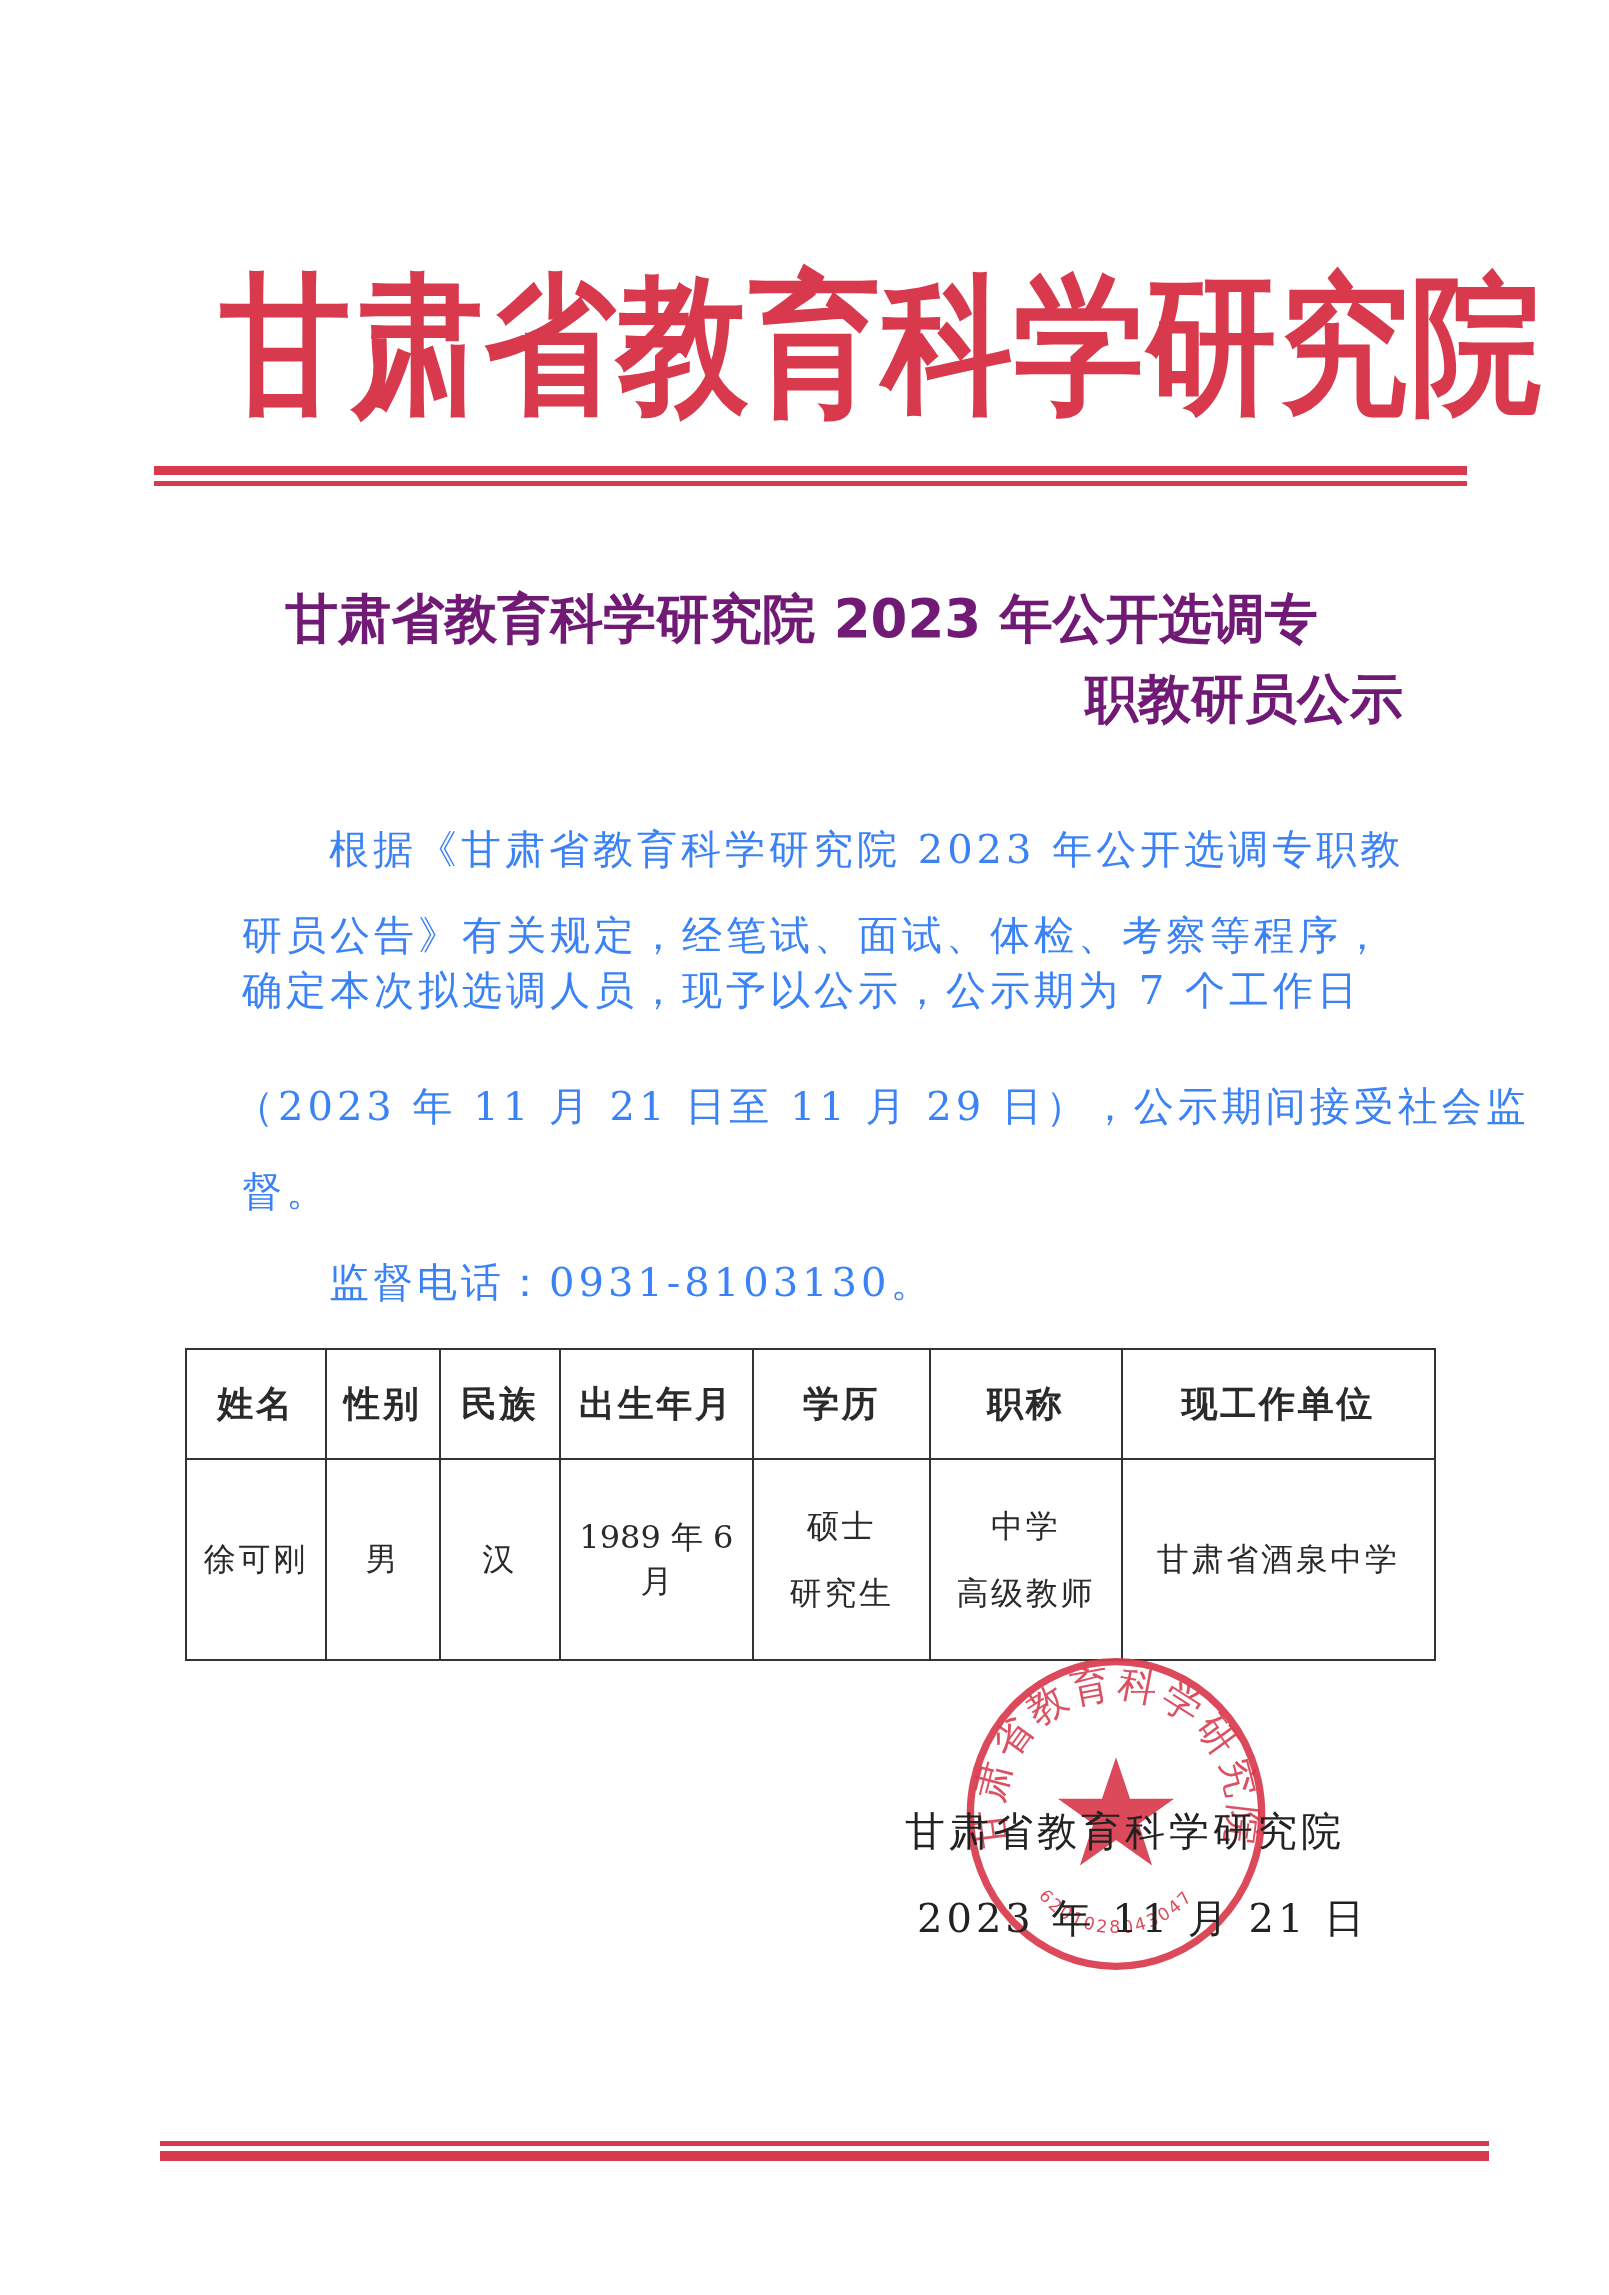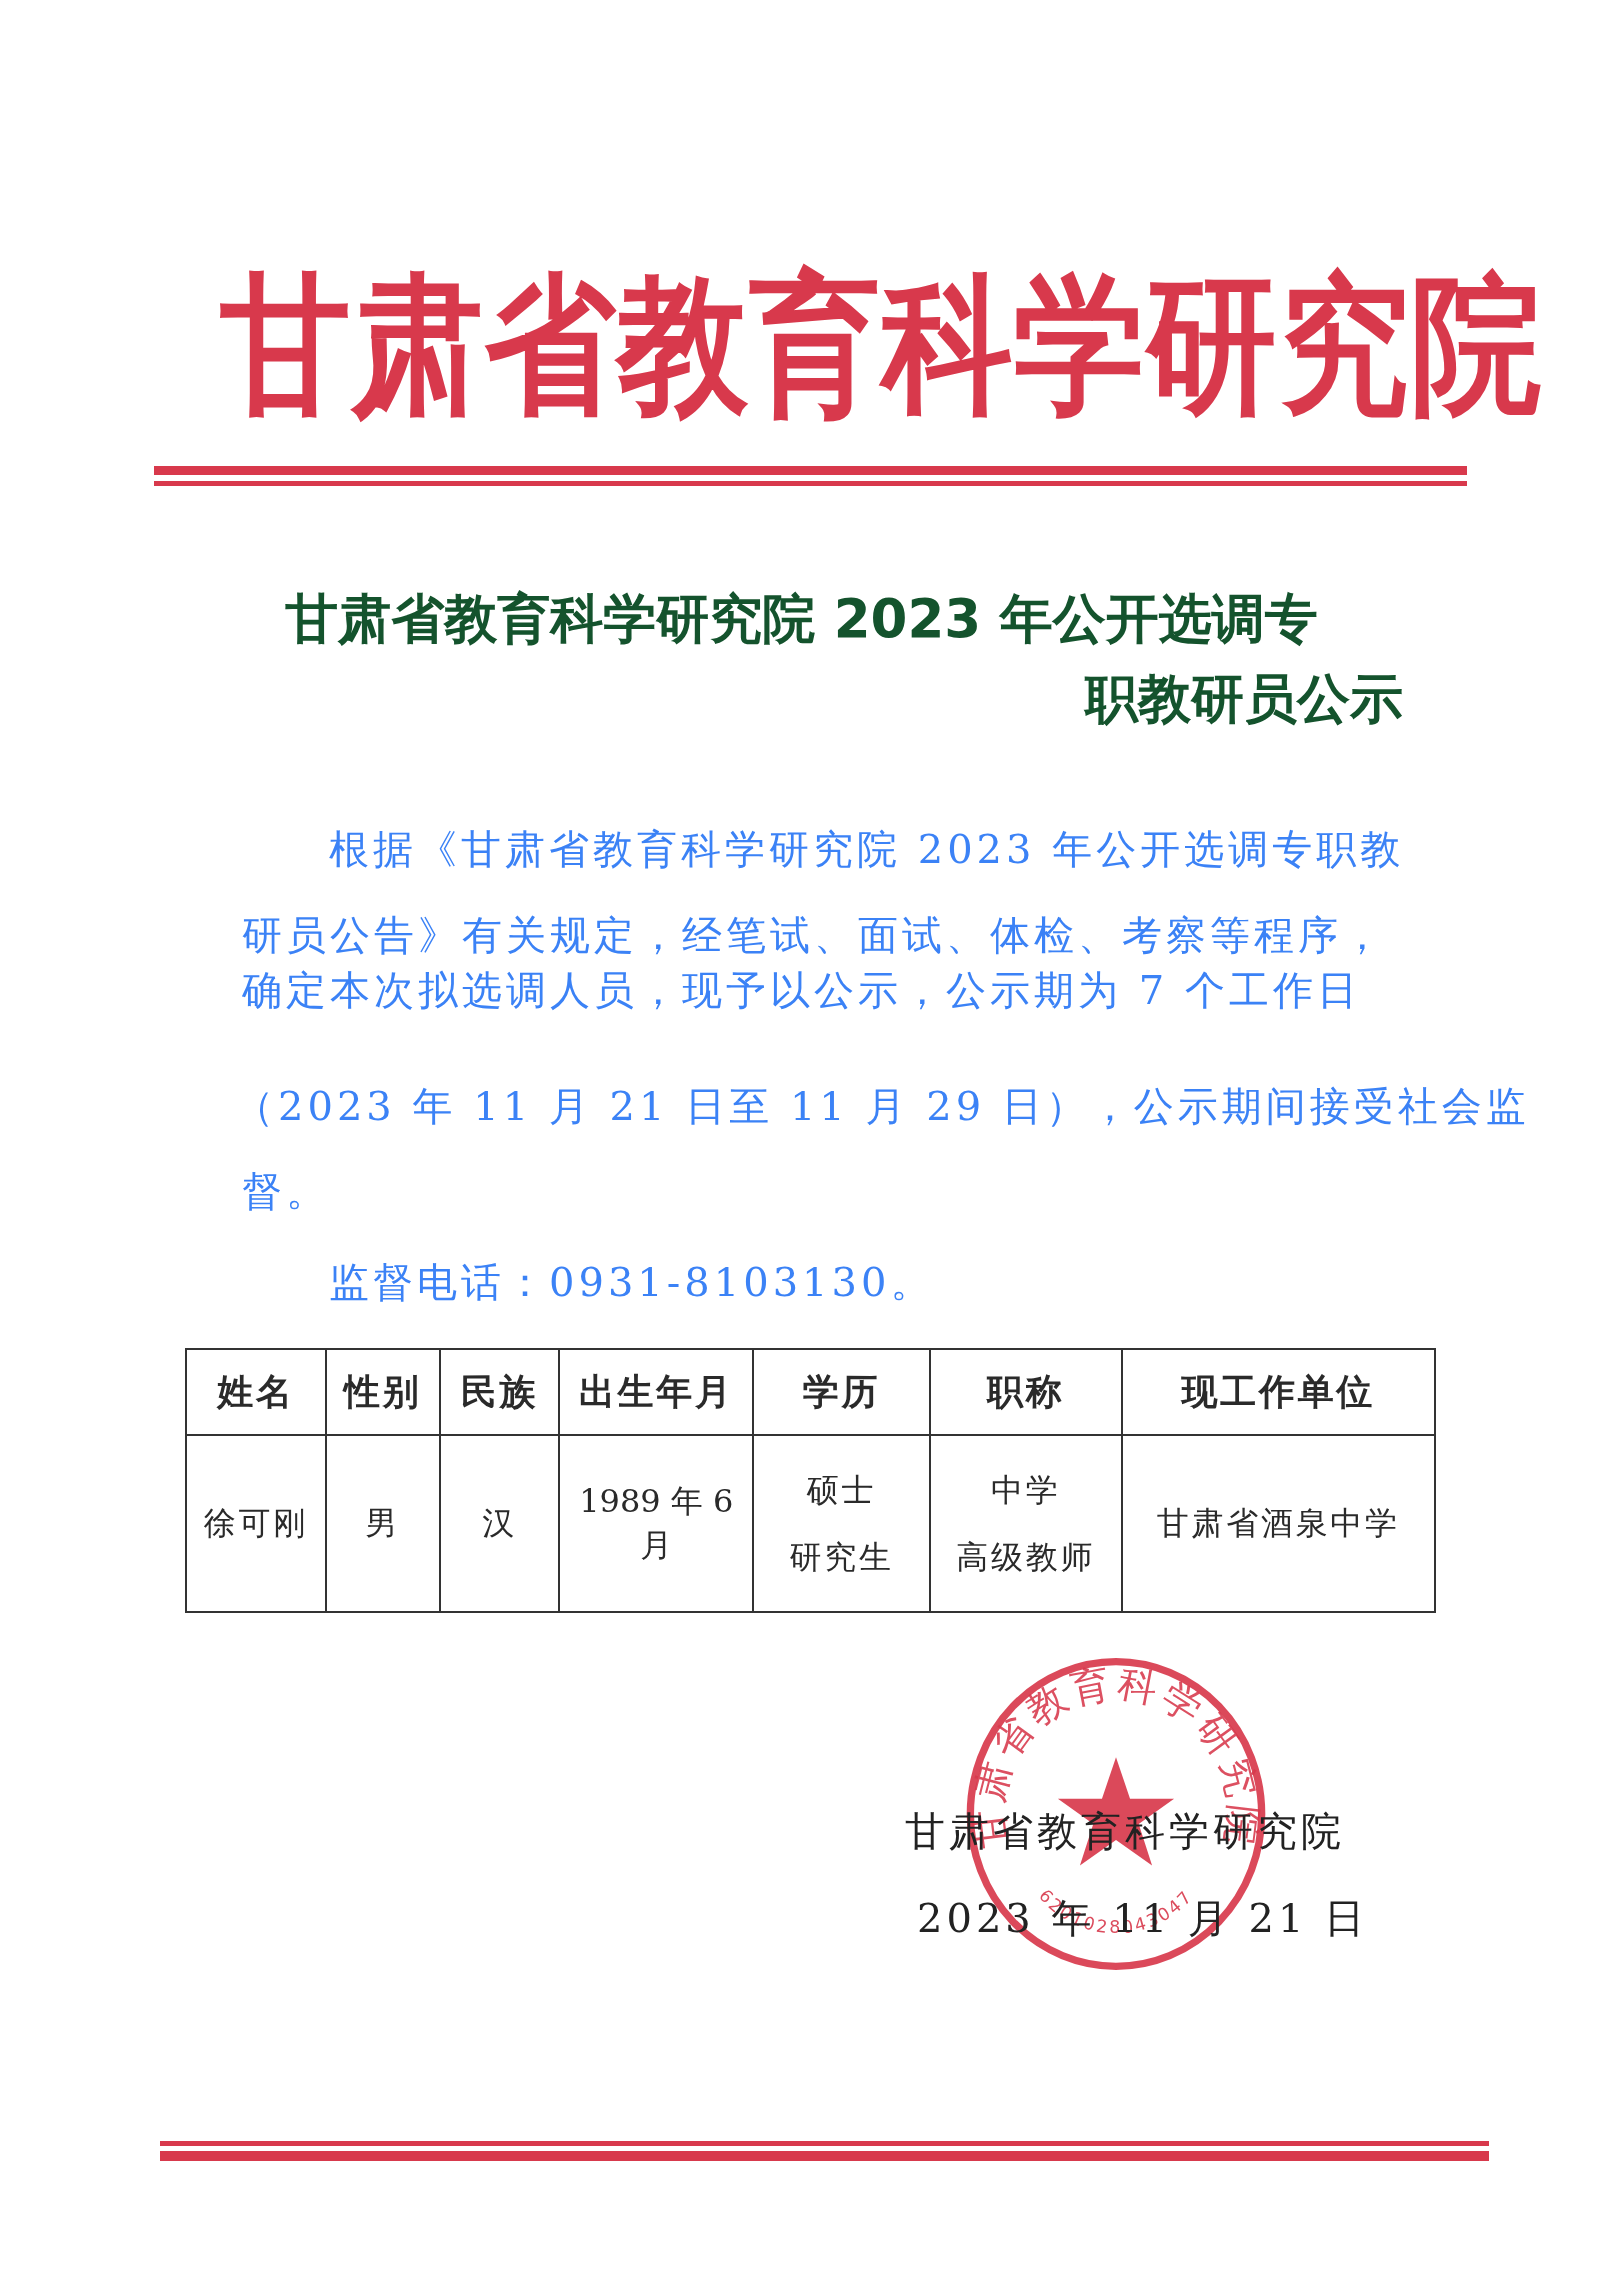--- a/index.html
+++ b/index.html
@@ -9,28 +9,28 @@
 
   .red-header { left: 220px; top: 267px; width: 1189px; height: 154px;
     color: #d8394c; font-family: "DejaVu Serif", serif; font-size: 131px; font-weight: bold;
     letter-spacing: 1.3px; line-height: 154px; text-align: center; white-space: nowrap;
     transform: scaleY(1.15); transform-origin: center; }
 
   .rule-thick { background: #d8394c; }
   .rule-thin { background: #d8394c; }
 
   .doc-title { left: 200px; width: 1203px; text-align: center; font-family: "DejaVu Sans", sans-serif;
-    font-weight: bold; font-size: 53px; line-height: 67px; color: #14532d; white-space: nowrap; }
+    font-weight: bold; font-size: 53px; line-height: 67px; color: #701a75; white-space: nowrap; }
 
   .body-line { left: 242px; width: 1142px; font-size: 40px; line-height: 53px; letter-spacing: 4px;
     white-space: nowrap; color: #3b82f6; font-family: "DejaVu Serif", serif; }
 
   table.roster { position: absolute; left: 185px; top: 1348px; width: 1251px; border-collapse: collapse;
     font-family: "DejaVu Serif", serif; color: #2a2a2a; }
-  table.roster th, table.roster td { border: 2px solid #333; text-align: center; vertical-align: middle; padding: 0; }
+  table.roster th, table.roster td { border: 2px solid #333; text-align: center; vertical-align: middle; padding: 12px; }
   table.roster th { height: 84px; font-size: 36px; font-weight: bold; font-family: "DejaVu Sans", sans-serif; letter-spacing: 2.7px; }
   table.roster td { height: 175px; font-size: 32px; letter-spacing: 2.7px; }
   .cell-line { display: block; line-height: 43px; }
   .cell-two .cell-line + .cell-line { margin-top: 24px; }
 
   .sig { font-size: 40px; letter-spacing: 4px; white-space: nowrap; color: #222; font-family: "DejaVu Serif", serif; }
 
   .seal { left: 959px; top: 1657px; width: 314px; height: 314px; }
 </style>
 </head>

